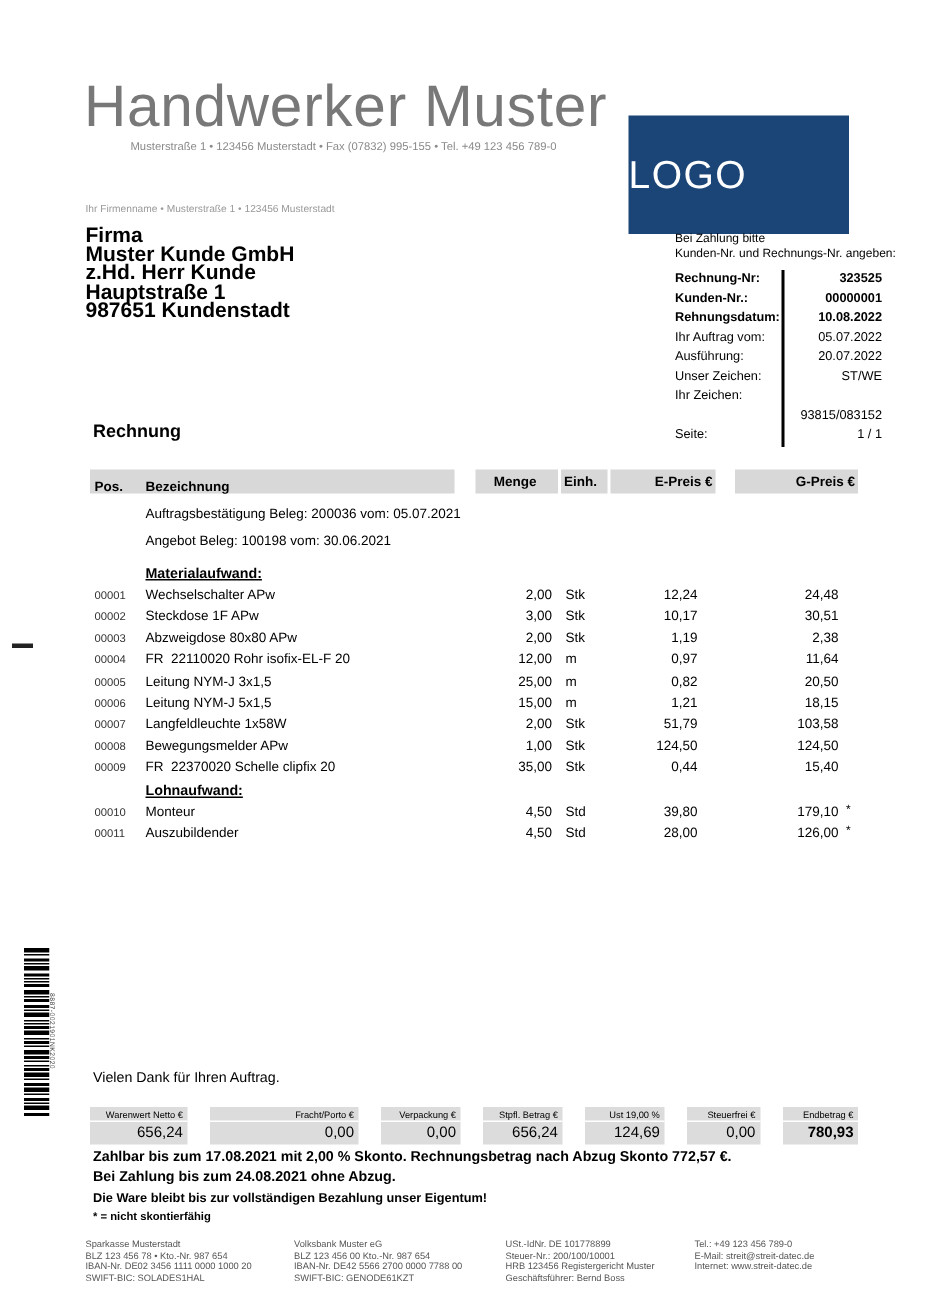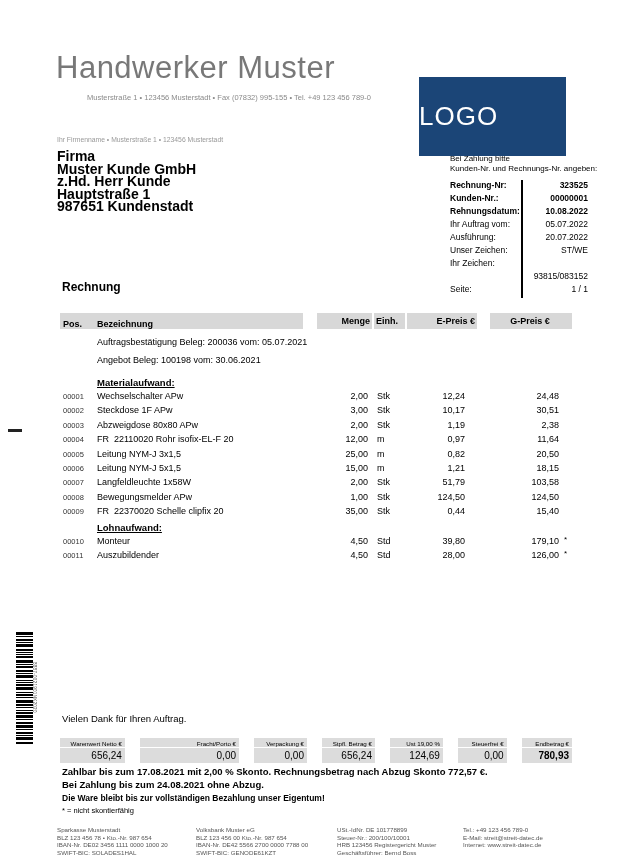--- a/index.html
+++ b/index.html
@@ -1,19 +1,19 @@
 <!DOCTYPE html>
 <html><head>
 <meta charset="utf-8">
 <style>
   html,body{margin:0;padding:0;background:#fff;}
   .page{position:relative;width:629px;height:861px;background:#fff;overflow:hidden;
         font-family:"Liberation Sans","DejaVu Sans",sans-serif;color:#000;}
   
-  .company-name{position:absolute;left:56px;top:50px;font-size:31px;color:#787878;letter-spacing:.5px;}
+  .company-name{position:absolute;left:56px;top:50px;font-size:39px;color:#787878;letter-spacing:.5px;}
   .company-line{position:absolute;left:57px;top:93px;font-size:7.5px;color:#8a8a8a;margin-left:30px;}
   .logo{position:absolute;left:419px;top:33px;width:147px;height:79px;background:#1b4577;
         display:flex;align-items:center;justify-content:flex-start;margin-top:44px;}
   .logo span{color:#fff;font-size:26px;letter-spacing:1px;}
   
   .return-addr{position:absolute;left:57px;top:136px;font-size:6.8px;color:#999;}
   .recipient{position:absolute;left:57px;top:150px;font-size:14px;font-weight:bold;line-height:12.5px;}
   
   .info-note{position:absolute;left:450px;top:154px;font-size:8px;line-height:9.5px;}
   .info-rows{position:absolute;left:450px;top:178px;width:138px;font-size:8.5px;}
@@ -21,24 +21,24 @@
   .info-row .lbl{position:absolute;left:0;top:2px;}
   .info-row .val{position:absolute;right:0;top:2px;text-align:right;}
   .info-row.b .lbl,.info-row.b .val{font-weight:bold;}
   .info-divider{position:absolute;left:521px;top:180px;width:2px;height:118px;background:#000;}
   
   .doc-title{position:absolute;left:62px;top:280px;font-size:12px;font-weight:bold;}
   
   .thead{position:absolute;left:60px;top:313px;width:512px;height:16px;font-size:9px;font-weight:bold;}
   .thead .seg{position:absolute;top:0;height:16px;background:#d8d8d8;}
   .seg-a{left:0;width:243px;}
-  .seg-b{left:257px;width:55px;text-align:right;padding-right:2px;box-sizing:border-box;}
+  .seg-b{left:257px;width:55px;text-align:center;padding-right:2px;box-sizing:border-box;}
   .seg-c{left:314px;width:31px;padding-left:2px;box-sizing:border-box;}
   .seg-d{left:347px;width:70px;text-align:right;padding-right:2px;box-sizing:border-box;}
-  .seg-e{left:430px;width:82px;text-align:center;padding-right:2px;box-sizing:border-box;}
+  .seg-e{left:430px;width:82px;text-align:right;padding-right:2px;box-sizing:border-box;}
   .thead .seg span{display:inline-block;padding-top:3px;}
   .seg-a .h-pos{position:absolute;left:3px;top:3px;}
   .seg-a .h-desc{position:absolute;left:37px;top:3px;}
   
   .items{position:absolute;left:60px;top:334px;width:512px;font-size:9px;}
   .pre-line{height:18px;padding-left:37px;padding-top:3px;box-sizing:border-box;}
   .items .spacer{height:4px;}
   .sec-head{height:15px;padding-left:37px;padding-top:3px;box-sizing:border-box;
             font-size:9.5px;font-weight:bold;text-decoration:underline;}
   .irow{position:relative;height:14.4px;}
@@ -60,21 +60,21 @@
   .totals{position:absolute;left:60px;top:738px;width:512px;display:flex;gap:15px;}
   .tcell{background:#dcdcdc;}
   .tcell .tl{height:10px;font-size:6.2px;text-align:right;padding:2px 3px 0 0;box-sizing:border-box;
              border-bottom:1px solid #fff;white-space:nowrap;overflow:hidden;}
   .tcell .tv{height:15px;font-size:10px;text-align:right;padding:2px 3px 0 0;box-sizing:border-box;}
   .tcell.bold .tv{font-weight:bold;}
   
   .pay1{position:absolute;left:62px;top:766px;font-size:9.5px;font-weight:bold;}
   .pay2{position:absolute;left:62px;top:779px;font-size:9.5px;font-weight:bold;}
   .pay3{position:absolute;left:62px;top:793px;font-size:8.5px;font-weight:bold;}
-  .pay4{position:absolute;left:62px;top:806px;font-size:7.5px;}
+  .pay4{position:absolute;left:62px;top:806px;font-size:7.5px;font-weight:bold;}
   
   .fcol{position:absolute;top:826px;font-size:6.2px;line-height:7.6px;color:#555;white-space:nowrap;}
   .fc1{left:57px;} .fc2{left:196px;} .fc3{left:337px;} .fc4{left:463px;}
 </style>
 </head>
 <body>
 
 <div class="page">
 
   <div class="company-name">Handwerker Muster</div>

